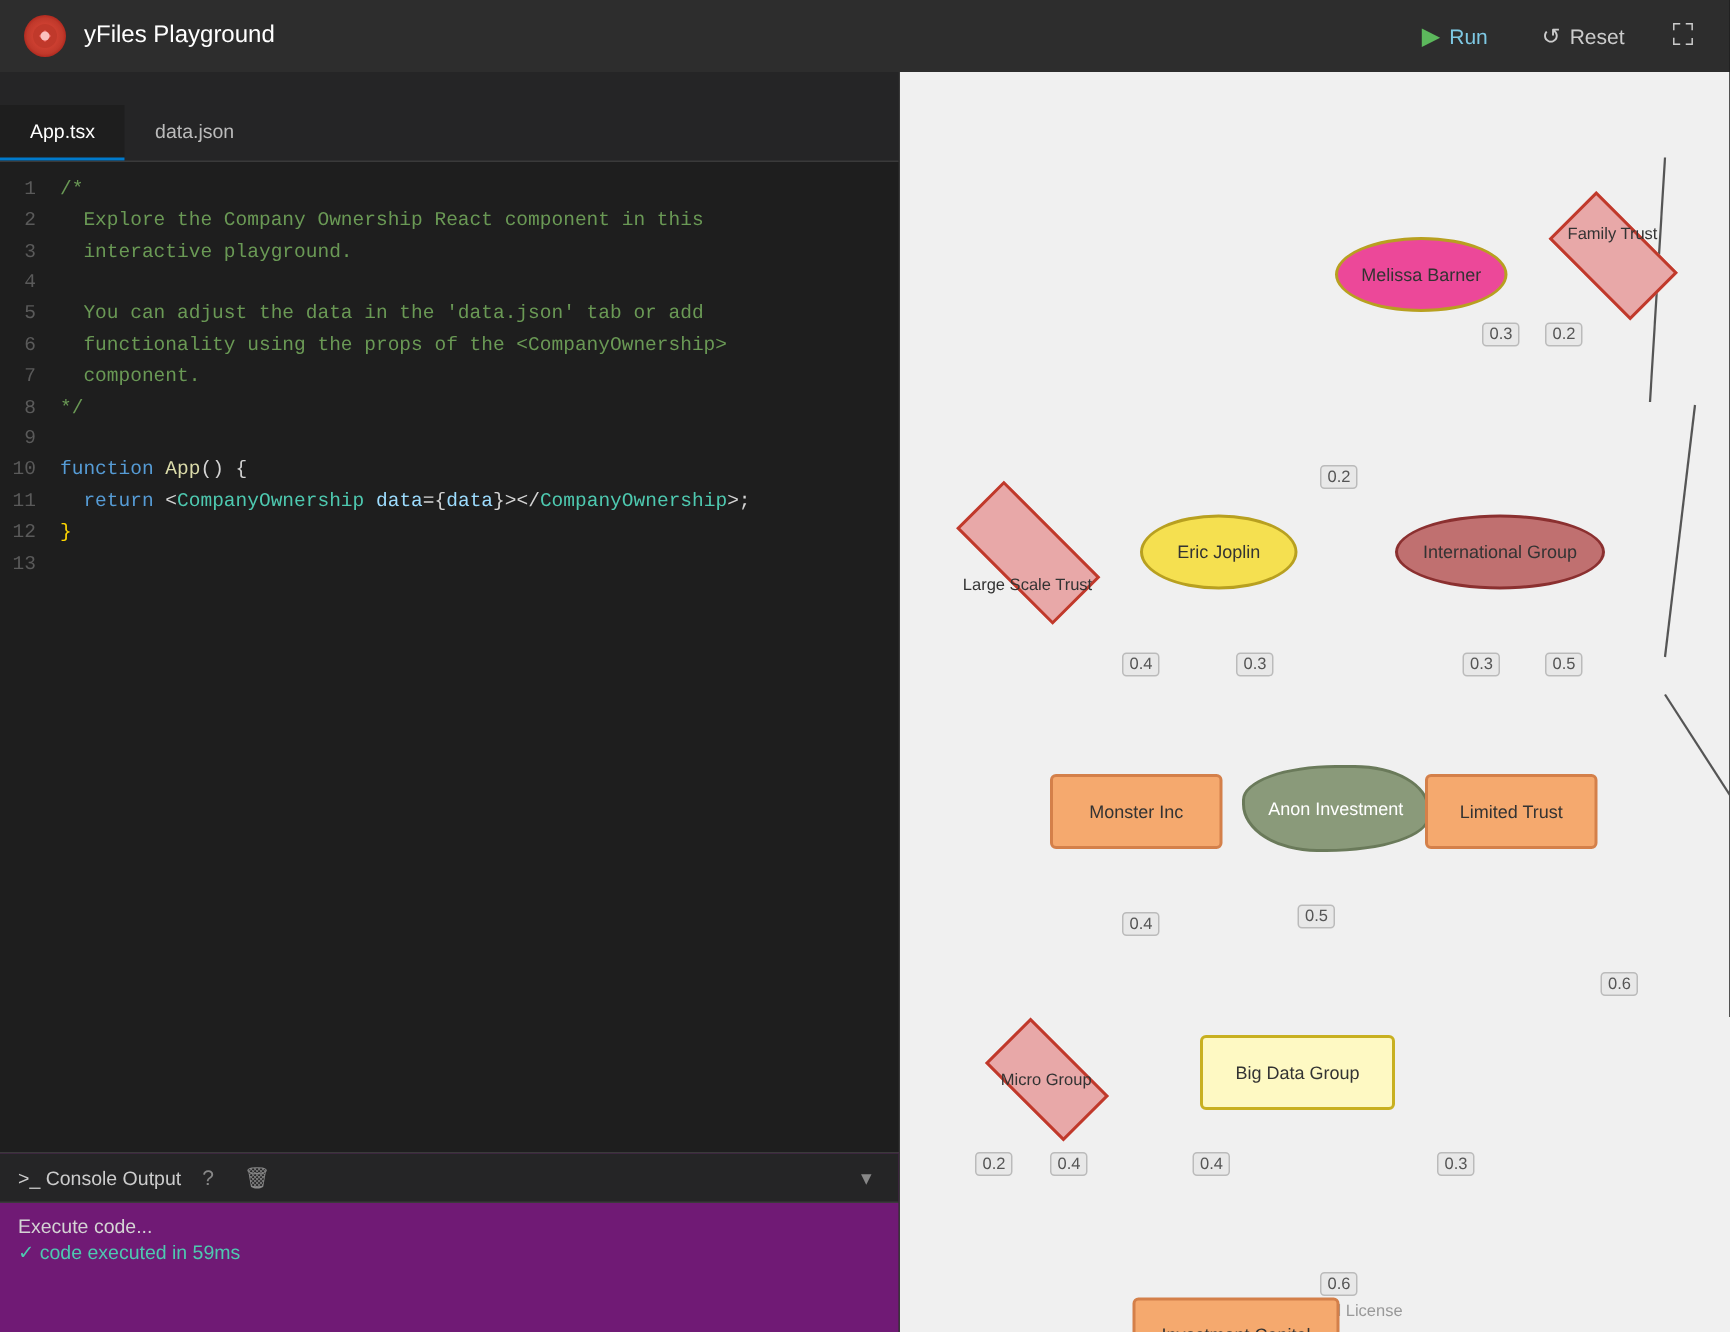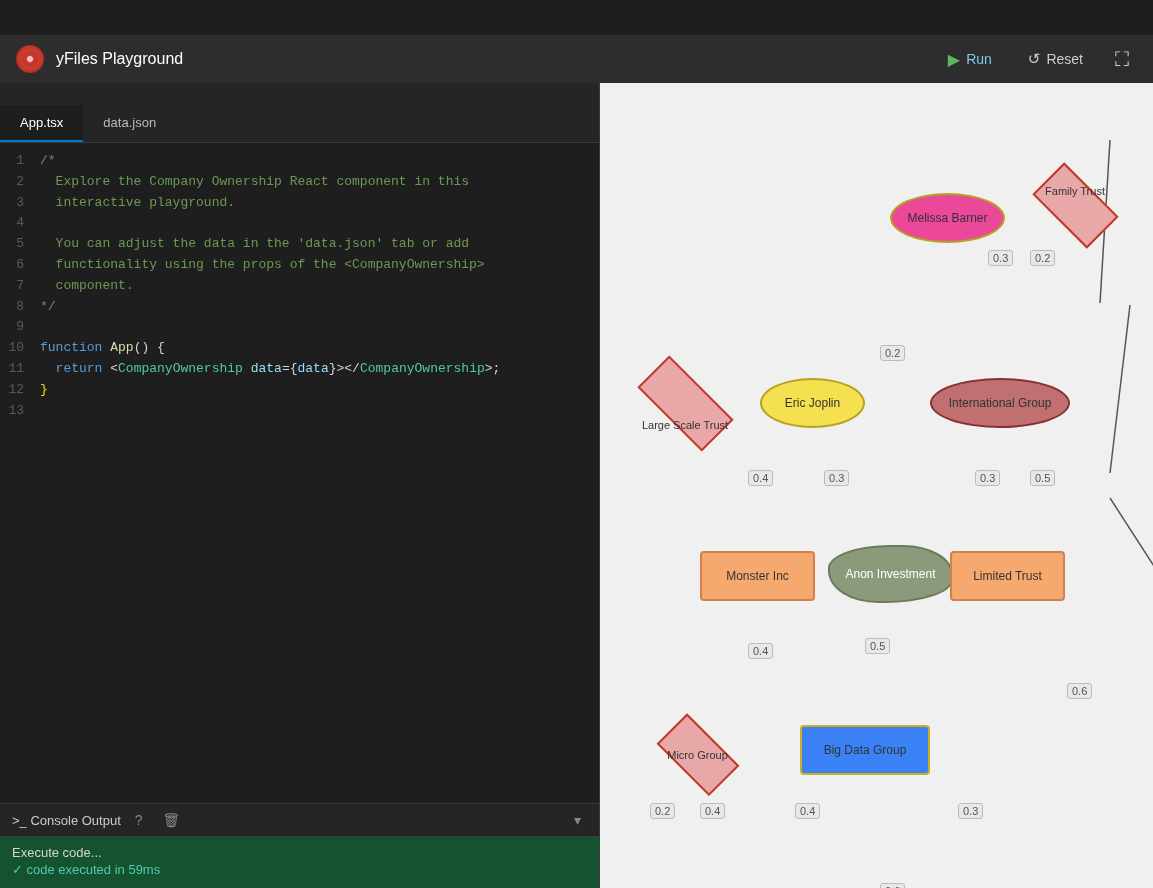--- a/index.html
+++ b/index.html
@@ -6,21 +6,20 @@
     body { font-family: 'Segoe UI', Arial, sans-serif; background: #1e1e1e; color: #ccc; width: 1153px; height: 888px; overflow: hidden; }
 
     
     #header {
       background: #2d2d2d;
       height: 48px;
       display: flex;
       align-items: center;
       padding: 0 16px;
       gap: 12px;
-      margin-top: 35px;
     }
     #header .logo {
       width: 28px; height: 28px;
       background: radial-gradient(circle, #e74c3c 0%, #c0392b 60%, #8B0000 100%);
       border-radius: 50%;
       display: flex; align-items: center; justify-content: center;
       font-size: 10px; color: white; font-weight: bold;
     }
     #header .app-title {
       color: #ffffff;
@@ -100,21 +99,21 @@
     }
     .code-content {
       flex: 1;
       white-space: pre;
       color: #d4d4d4;
     }
 
     
     #console-panel {
       height: 120px;
-      background: #14532d;
+      background: #701a75;
       border-top: 1px solid #3a3a3a;
       display: flex;
       flex-direction: column;
     }
     #console-header {
       display: flex;
       align-items: center;
       padding: 6px 12px;
       background: #252526;
       border-bottom: 1px solid #3a3a3a;
@@ -332,21 +331,21 @@
         </div>
         <div class="graph-node" style="left: 160px; top: 295px; width: 105px; height: 50px; background: rgb(245, 224, 80); border: 2px solid rgb(184, 160, 32); border-radius: 50%; font-size: 12px; color: rgb(51, 51, 51);">Eric Joplin</div>
         <div class="graph-node" style="left: 330px; top: 295px; width: 140px; height: 50px; background: rgb(192, 112, 112); border: 2px solid rgb(139, 48, 48); border-radius: 50%; font-size: 12px; color: rgb(51, 51, 51);">International Group</div>
         <div class="graph-node" style="left: 100px; top: 468px; width: 115px; height: 50px; background: rgb(245, 169, 110); border: 2px solid rgb(212, 128, 74); border-radius: 4px; font-size: 12px; color: rgb(51, 51, 51);">Monster Inc</div>
         <div class="graph-node" style="left: 228px; top: 462px; width: 125px; height: 58px; background: rgb(138, 154, 122); border: 2px solid rgb(106, 122, 90); border-radius: 50% 40% 55% / 40% 50% 40% 55%; font-size: 12px; color: rgb(255, 255, 255);">Anon Investment</div>
         <div class="graph-node" style="left: 350px; top: 468px; width: 115px; height: 50px; background: rgb(245, 169, 110); border: 2px solid rgb(212, 128, 74); border-radius: 4px; font-size: 12px; color: rgb(51, 51, 51);">Limited Trust</div>
         <div class="graph-node" style="left: 45px; top: 648px; width: 105px; height: 48px; position: absolute; display: flex; align-items: center; justify-content: center;">
           <div style="width: 73.5px; height: 43.2px; background: rgb(232, 168, 168); border: 2px solid rgb(192, 57, 43); transform: rotate(45deg); position: absolute;"></div>
           <span style="position: relative; z-index: 1; font-size: 11px; text-align: right; color: rgb(51, 51, 51); padding: 2px;">Micro Group</span>
         </div>
-        <div class="graph-node" style="left: 200px; top: 642px; width: 130px; height: 50px; background: #3b82f6; border: 2px solid rgb(200, 176, 32); border-radius: 4px; font-size: 12px; color: rgb(51, 51, 51);">Big Data Group</div>
+        <div class="graph-node" style="left: 200px; top: 642px; width: 130px; height: 50px; background: #fef9c3; border: 2px solid rgb(200, 176, 32); border-radius: 4px; font-size: 12px; color: rgb(51, 51, 51);">Big Data Group</div>
         <div class="graph-node" style="left: 155px; top: 817px; width: 138px; height: 50px; background: rgb(245, 169, 110); border: 2px solid rgb(212, 128, 74); border-radius: 4px; font-size: 12px; color: rgb(51, 51, 51);">Investment Capital</div>
         <div class="edge-label" style="left: 388px; top: 167px;">0.3</div>
         <div class="edge-label" style="left: 430px; top: 167px;">0.2</div>
         <div class="edge-label" style="left: 280px; top: 262px;">0.2</div>
         <div class="edge-label" style="left: 148px; top: 387px;">0.4</div>
         <div class="edge-label" style="left: 224px; top: 387px;">0.3</div>
         <div class="edge-label" style="left: 375px; top: 387px;">0.3</div>
         <div class="edge-label" style="left: 430px; top: 387px;">0.5</div>
         <div class="edge-label" style="left: 148px; top: 560px;">0.4</div>
         <div class="edge-label" style="left: 265px; top: 555px;">0.5</div>

